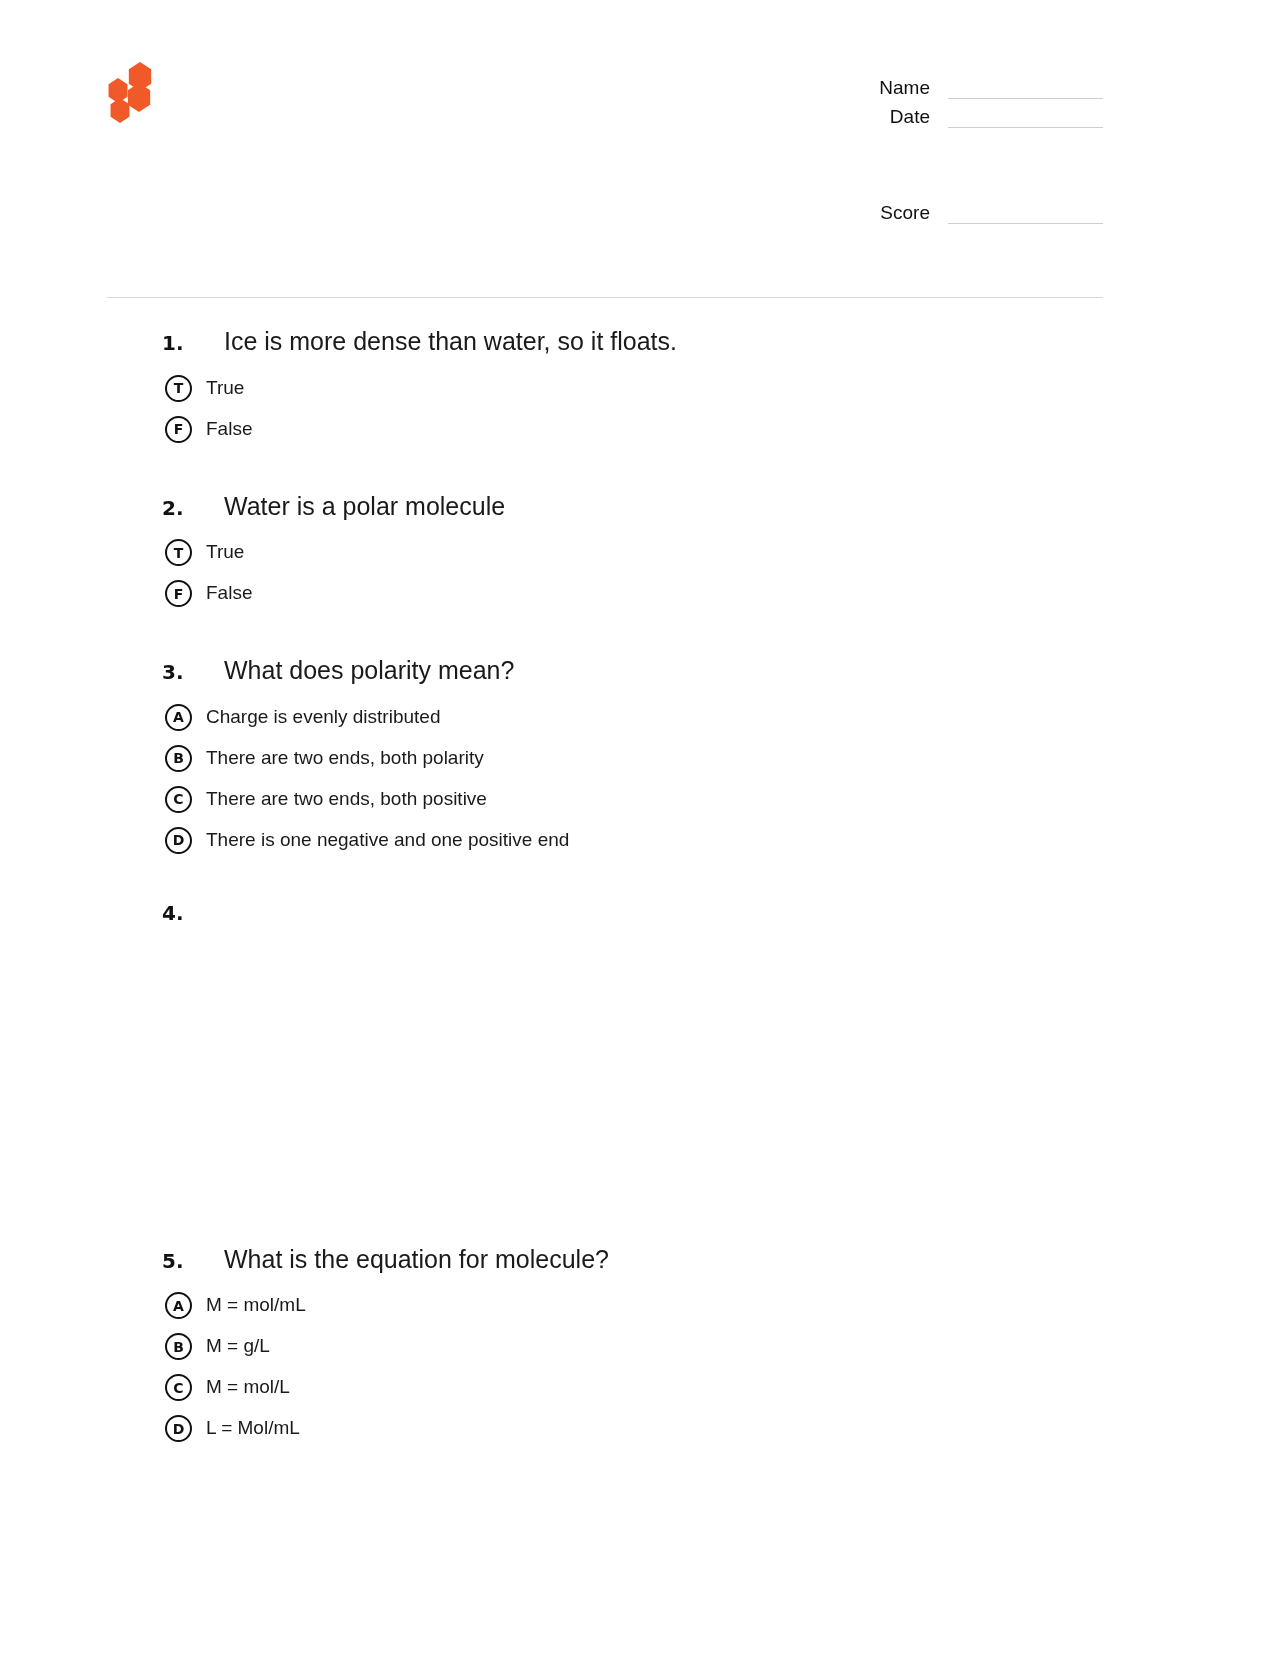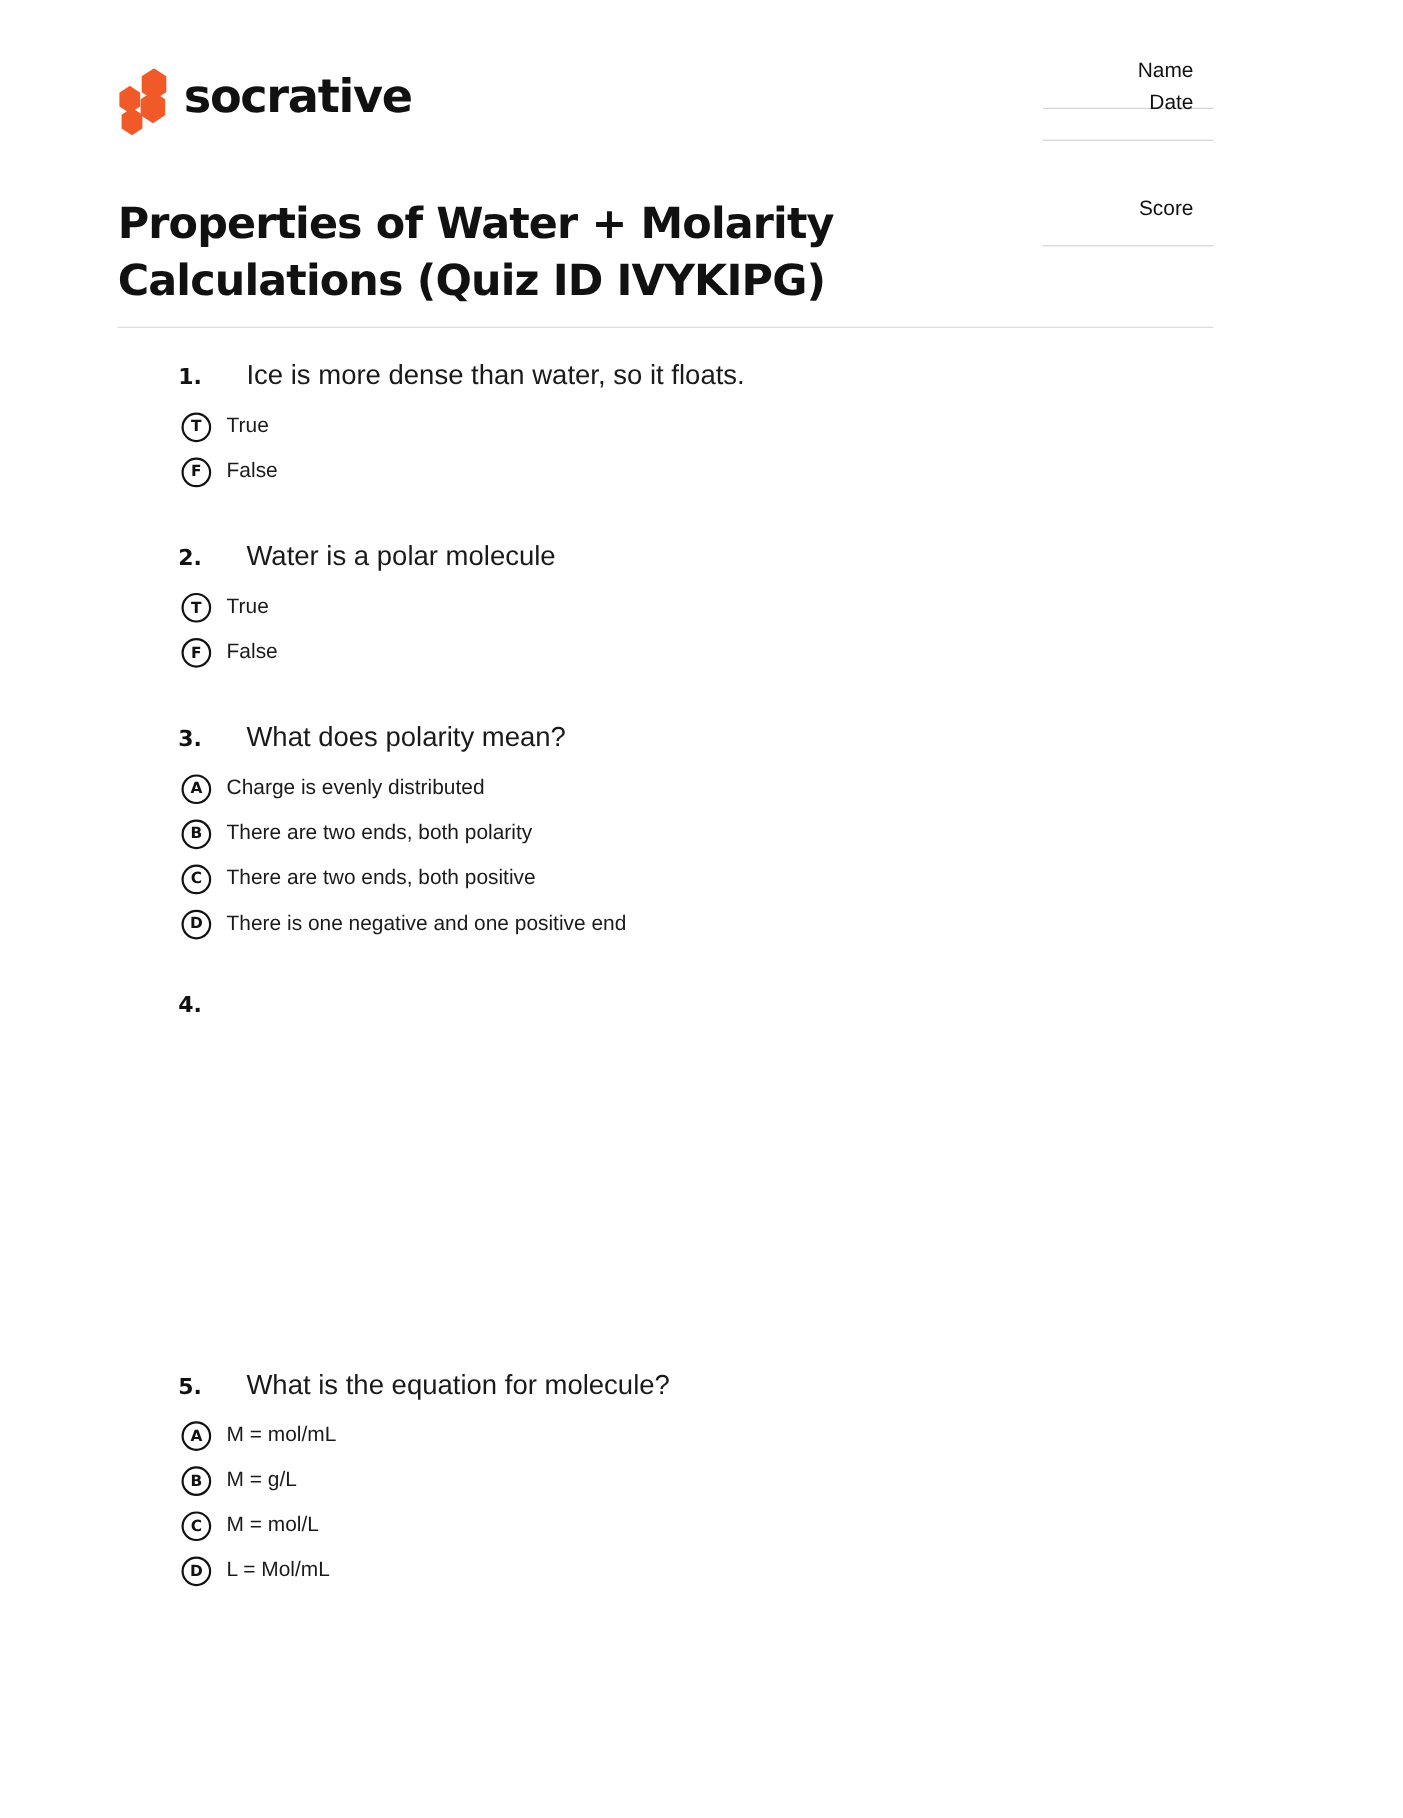--- a/index.html
+++ b/index.html
@@ -67,21 +67,20 @@
     position: absolute;
     right: 0;
     top: 70px;
     width: 330px;
   }
   .meta-row {
     display: flex;
     align-items: flex-end;
     justify-content: flex-end;
     height: 29px;
-    flex-direction: column;
   }
   .meta-label {
     font-size: 19px;
     color: #111111;
     text-align: right;
     padding-right: 18px;
     line-height: 1.1;
     white-space: nowrap;
   }
   .meta-rule {
@@ -190,42 +189,40 @@
 
   <div class="header">
 
     <div class="brand">
       <div class="logo-mark">
         <span class="hex big1"></span>
         <span class="hex mid1"></span>
         <span class="hex big2"></span>
         <span class="hex mid2"></span>
       </div>
-      <div class="wordmark">socrative</div>
     </div>
 
     <div class="meta">
       <div class="meta-row">
         <span class="meta-label">Name</span>
         <span class="meta-rule"></span>
       </div>
       <div class="meta-row">
         <span class="meta-label">Date</span>
         <span class="meta-rule"></span>
       </div>
     </div>
 
     <div class="meta-score">
       <div class="meta-row">
         <span class="meta-label">Score</span>
         <span class="meta-rule"></span>
       </div>
     </div>
 
-    <h1 class="title">Properties of Water + Molarity Calculations (Quiz ID IVYKIPG)</h1>
   </div>
 
   <div class="divider"></div>
 
   <div class="questions">
       <div class="question">
         <div class="q-head">
           <span class="q-num">1.</span>
           <span class="q-text">Ice is more dense than water, so it floats.</span>
         </div>

